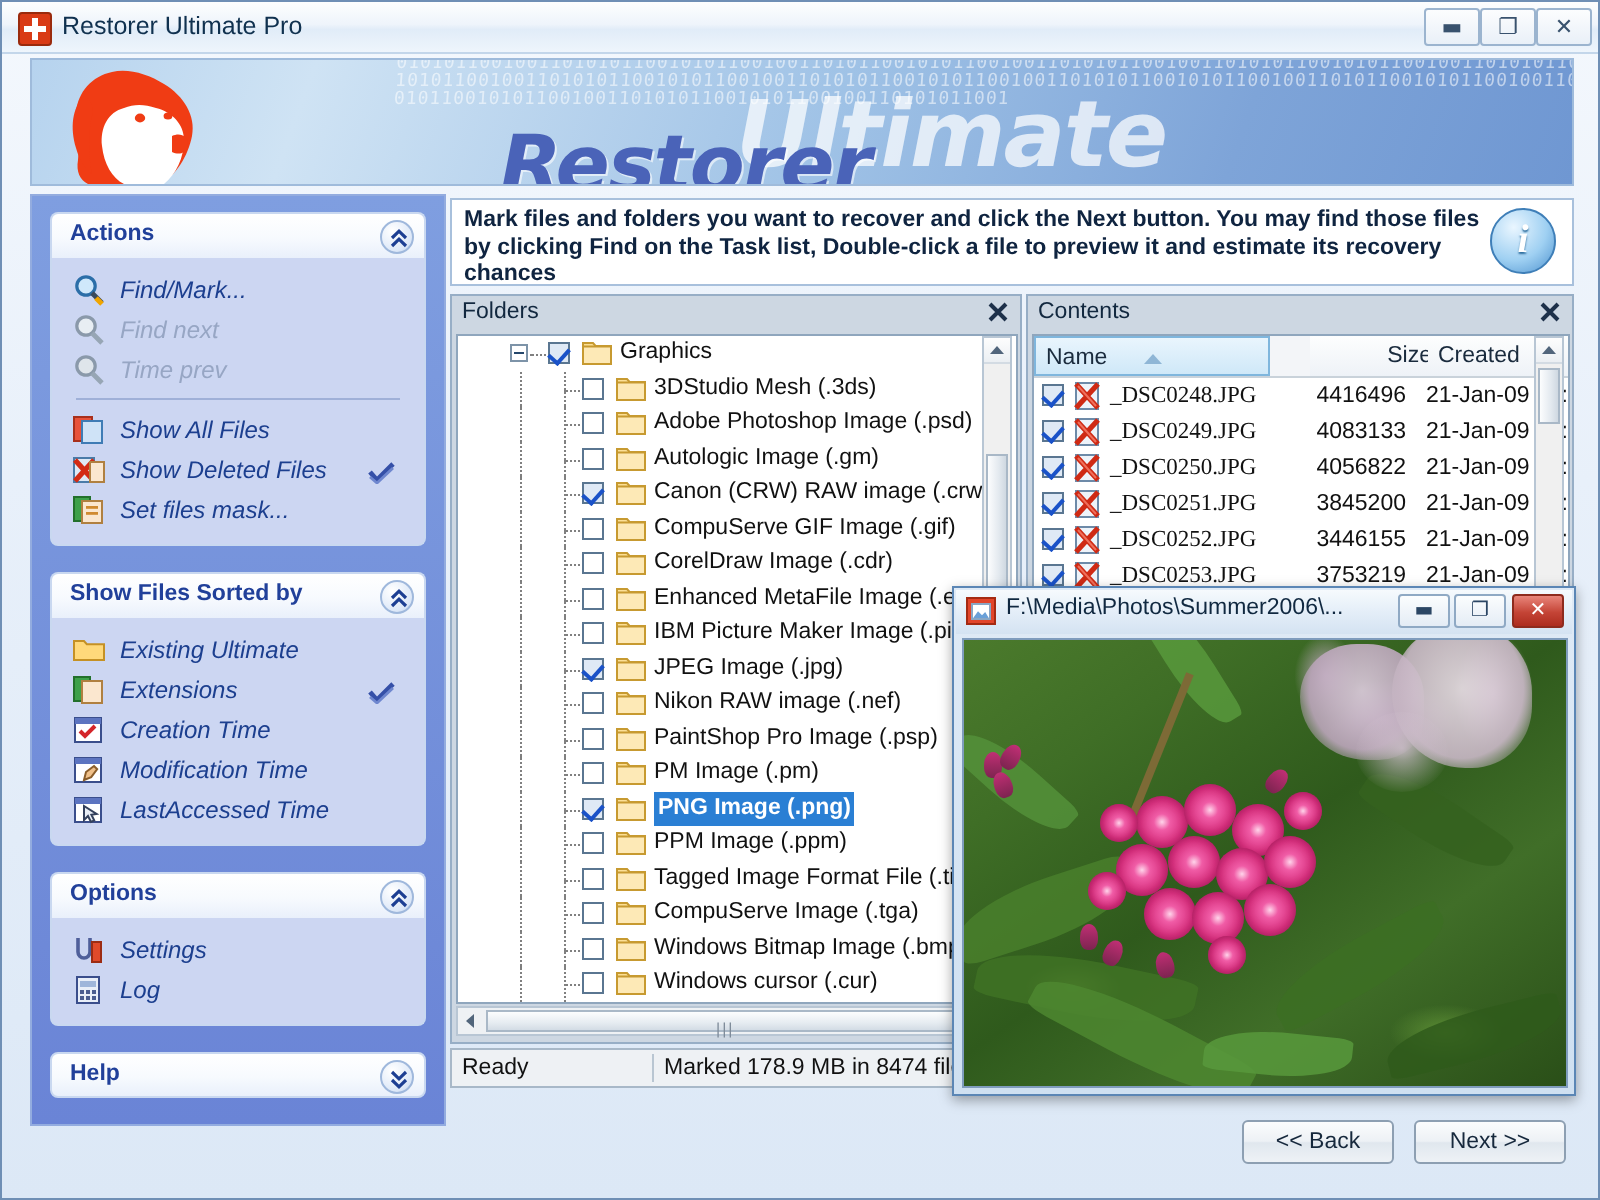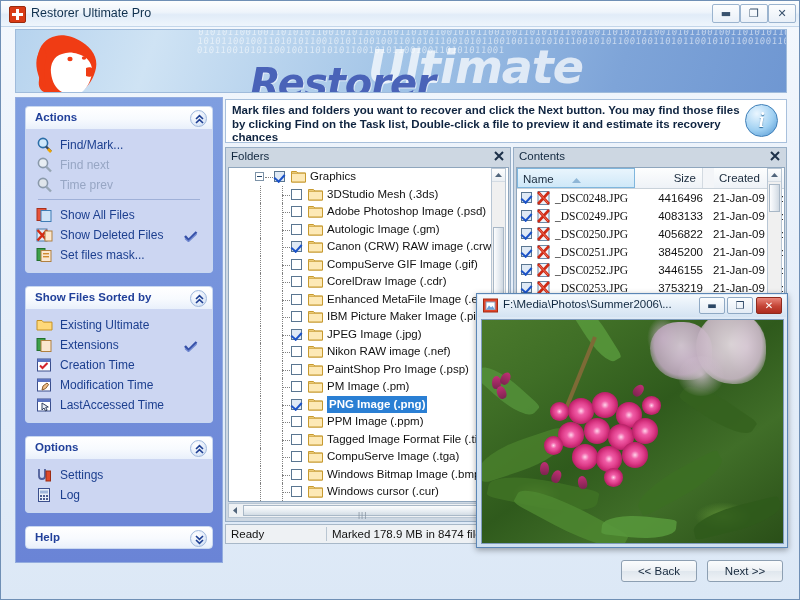--- a/index.html
+++ b/index.html
@@ -93,21 +93,21 @@
     position:absolute;left:9px;top:4px;font-size:11.5px;font-weight:bold;color:#21409a;
   }
   .chev{
     position:absolute;right:5px;top:3px;width:17px;height:17px;border-radius:50%;
     background:radial-gradient(circle at 35% 30%,#ffffff,#dde8f8 70%,#b9cdea);
     border:1px solid #9fb8dc;box-sizing:border-box;
   }
   .chev svg{position:absolute;left:2px;top:2px;}
   .panel-body{
     background:#ccd6f2;border:1px solid #c9d8f0;border-top:none;
-    border-radius:0 0 4px 4px;padding:6px 4px 7px 4px;
+    border-radius:0 0 4px 4px;padding:6px 4px 7px 4px;font-style:italic;
   }
   .row{
     position:relative;height:20px;line-height:20px;padding-left:30px;
     font-size:12px;color:#1c3f8f;white-space:nowrap;cursor:pointer;
   }
   .row.disabled{color:#97a6c4;cursor:default;}
   .row .ic{position:absolute;left:6px;top:2px;width:17px;height:16px;}
   .check{position:absolute;right:10px;top:3px;}
   .divider{height:1px;background:#9fb0d8;margin:4px 8px 5px 8px;}
   
@@ -192,21 +192,21 @@
     position:absolute;left:2px;top:19px;width:269px;height:353px;
     background:#fff;border:1px solid #8fa6bd;box-sizing:border-box;overflow:hidden;
   }
   #col-head{position:relative;height:20px;background:#f3f5f8;border-bottom:1px solid #c9d2da;}
   .col{
     position:absolute;top:0;height:20px;line-height:20px;font-size:11.5px;color:#1a2b3d;
     border-right:1px solid #d3dae1;box-sizing:border-box;padding-left:5px;
     background:linear-gradient(180deg,#fdfefe,#eef2f7);
   }
   .col.active{background:linear-gradient(180deg,#e9f5fd,#cfe8f8);border:1px solid #7fb6dd;}
-  .col.ralign{text-align:right;padding-right:6px;padding-left:0;}
+  .col.ralign{text-align:right;padding-right:6px;padding-left:0;margin-left:20px;}
   .sortarrow{position:absolute;left:50%;top:1px;margin-left:-5px;}
   .frow{position:relative;height:18px;line-height:18px;font-size:11.5px;color:#111;white-space:nowrap;}
   .fcb{position:absolute;left:4px;top:3px;width:11px;height:11px;background:#dfe9f5;border:1px solid #5a7691;box-sizing:border-box;}
   .fcb:after{content:"";position:absolute;left:1px;top:0;width:5px;height:8px;border:solid #1a52c8;border-width:0 2px 2px 0;transform:rotate(42deg);}
   .fico{position:absolute;left:20px;top:2px;width:15px;height:14px;}
   .fname{position:absolute;left:38px;top:0;font-family:Liberation Serif, serif;}
   .fsize{position:absolute;left:118px;width:68px;text-align:right;}
   .fdate{position:absolute;left:196px;top:0;}
   
   #status-bar{

